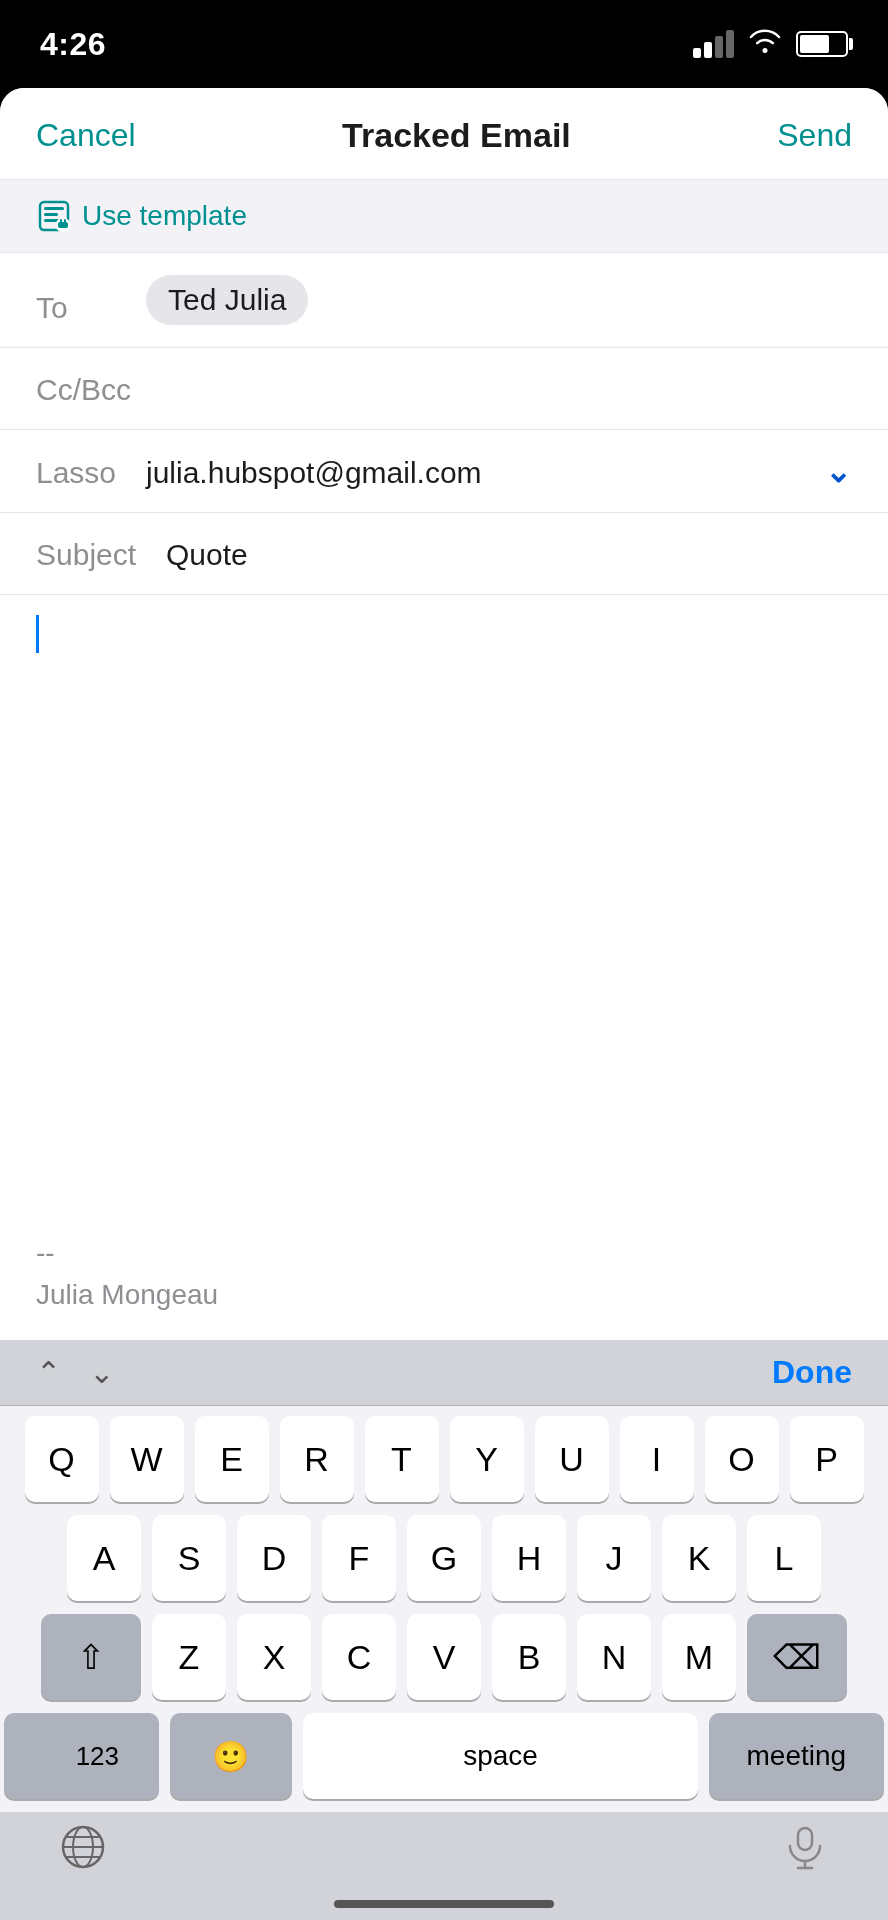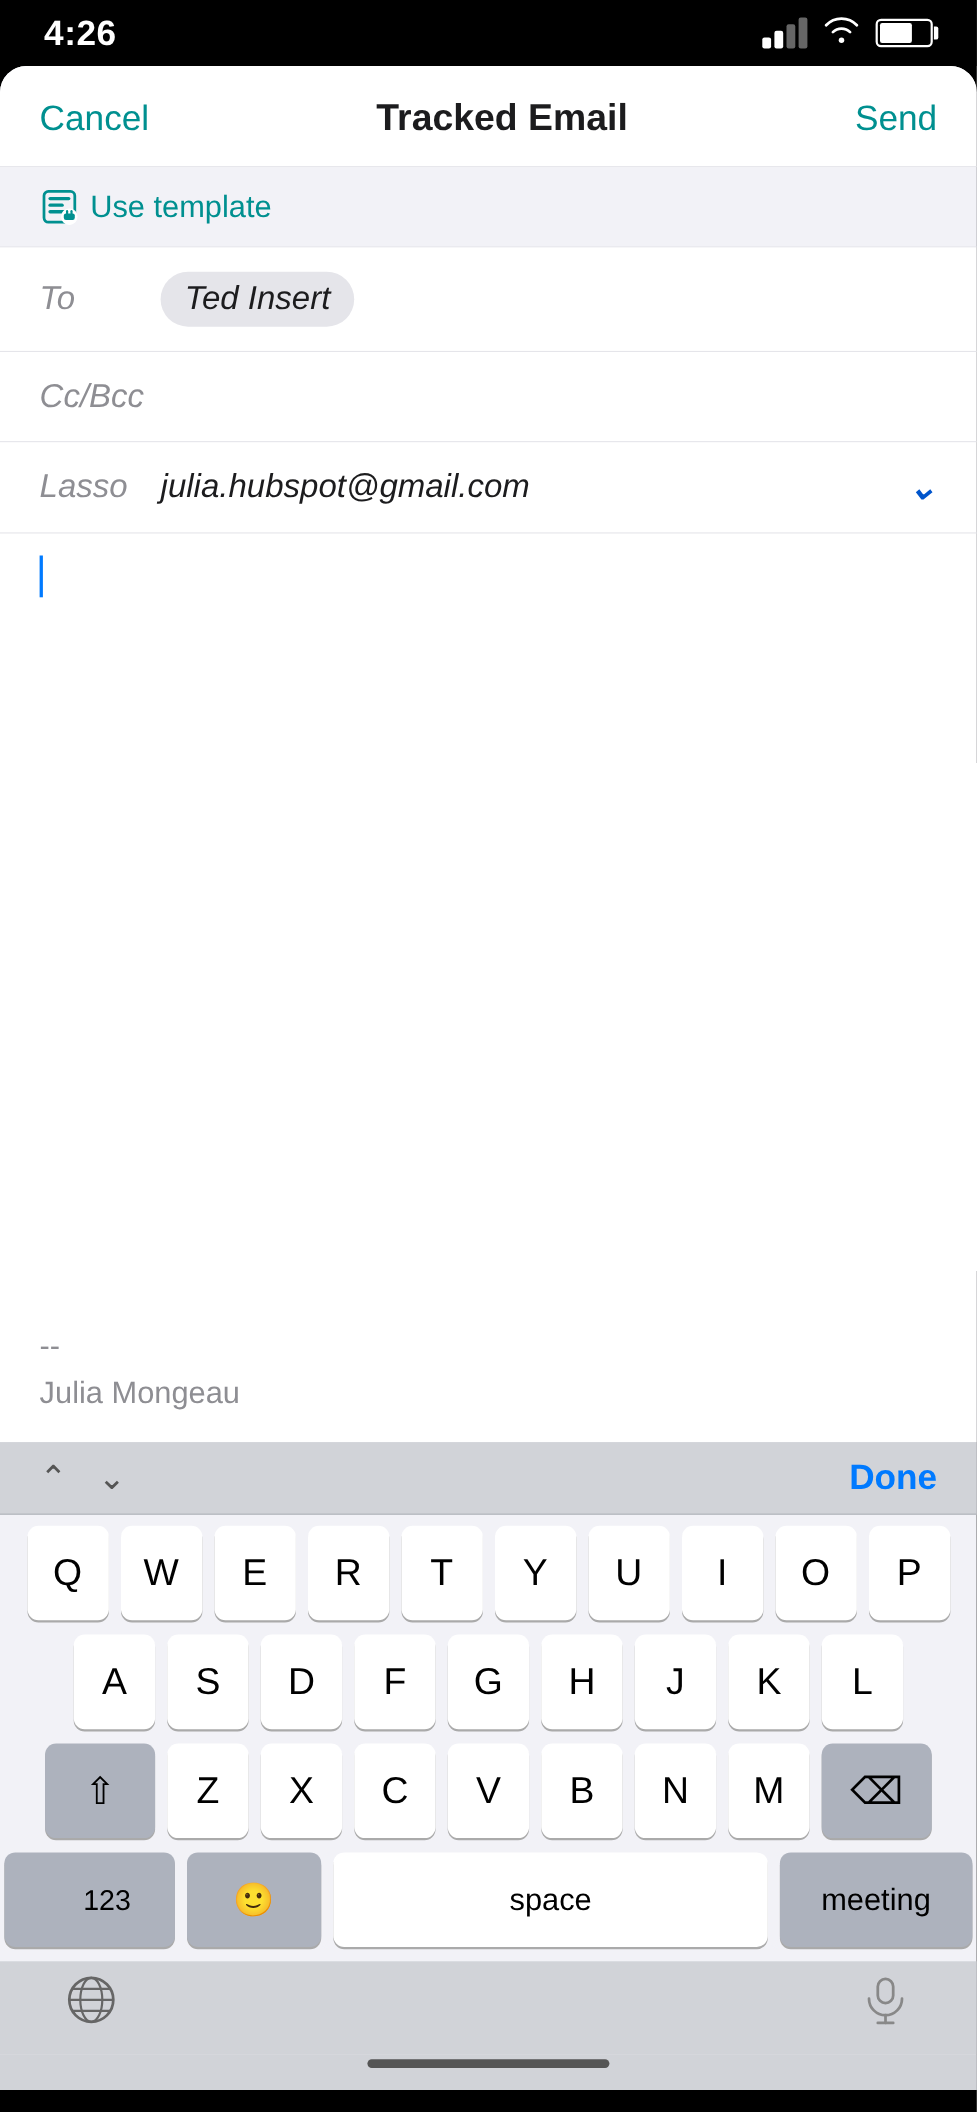--- a/index.html
+++ b/index.html
@@ -10,21 +10,21 @@
       height: 1920px;
       background: #000;
       font-family: -apple-system, 'SF Pro Text', 'Helvetica Neue', sans-serif;
       overflow: hidden;
       position: relative;
     }
 
     
     .status-bar {
       width: 888px;
-      height: 60px;
+      height: 88px;
       background: #000;
       display: flex;
       align-items: center;
       justify-content: space-between;
       padding: 0 40px;
     }
     .status-time {
       color: #fff;
       font-size: 32px;
       font-weight: 600;
@@ -144,25 +144,24 @@
     
     .form-container {
       background: #fff;
       flex: 1;
       display: flex;
       flex-direction: column;
     }
 
     .field-row {
       display: flex;
-      align-items: center;
+      align-items: flex-end;
       padding: 22px 36px;
       border-bottom: 1px solid #e5e5ea;
       min-height: 82px;
-      font-style: italic;
     }
     .field-label {
       color: #8e8e93;
       font-size: 30px;
       font-weight: 400;
       min-width: 110px;
     }
     .field-chip {
       background: #e5e5ea;
       border-radius: 40px;
@@ -374,33 +373,37 @@
         <rect x="28" y="21" width="2" height="4" rx="1" fill="#009090"></rect>
       </svg>
       <span class="toolbar-btn-label">Use template</span>
     </div>
   </div>
 
   <div class="form-container">
 
     <div class="field-row">
       <span class="field-label">To</span>
-      <span class="field-chip">Ted Insert</span>
+      <span class="field-chip">Ted Julia</span>
     </div>
 
     <div class="field-row">
       <span class="field-label">Cc/Bcc</span>
     </div>
 
     <div class="field-row">
       <span class="field-label">Lasso</span>
       <span class="field-from-value">julia.hubspot@gmail.com</span>
       <span class="field-chevron">⌄</span>
     </div>
 
+    <div class="field-row">
+      <span class="field-subject-label field-label">Subject</span>
+      <span class="field-subject-value">Quote</span>
+    </div>
 
     <div class="email-body">
       <span class="cursor-line"></span>
       <div class="email-signature">
         <div>--</div>
         <div>Julia Mongeau</div>
       </div>
     </div>
 
   </div>

